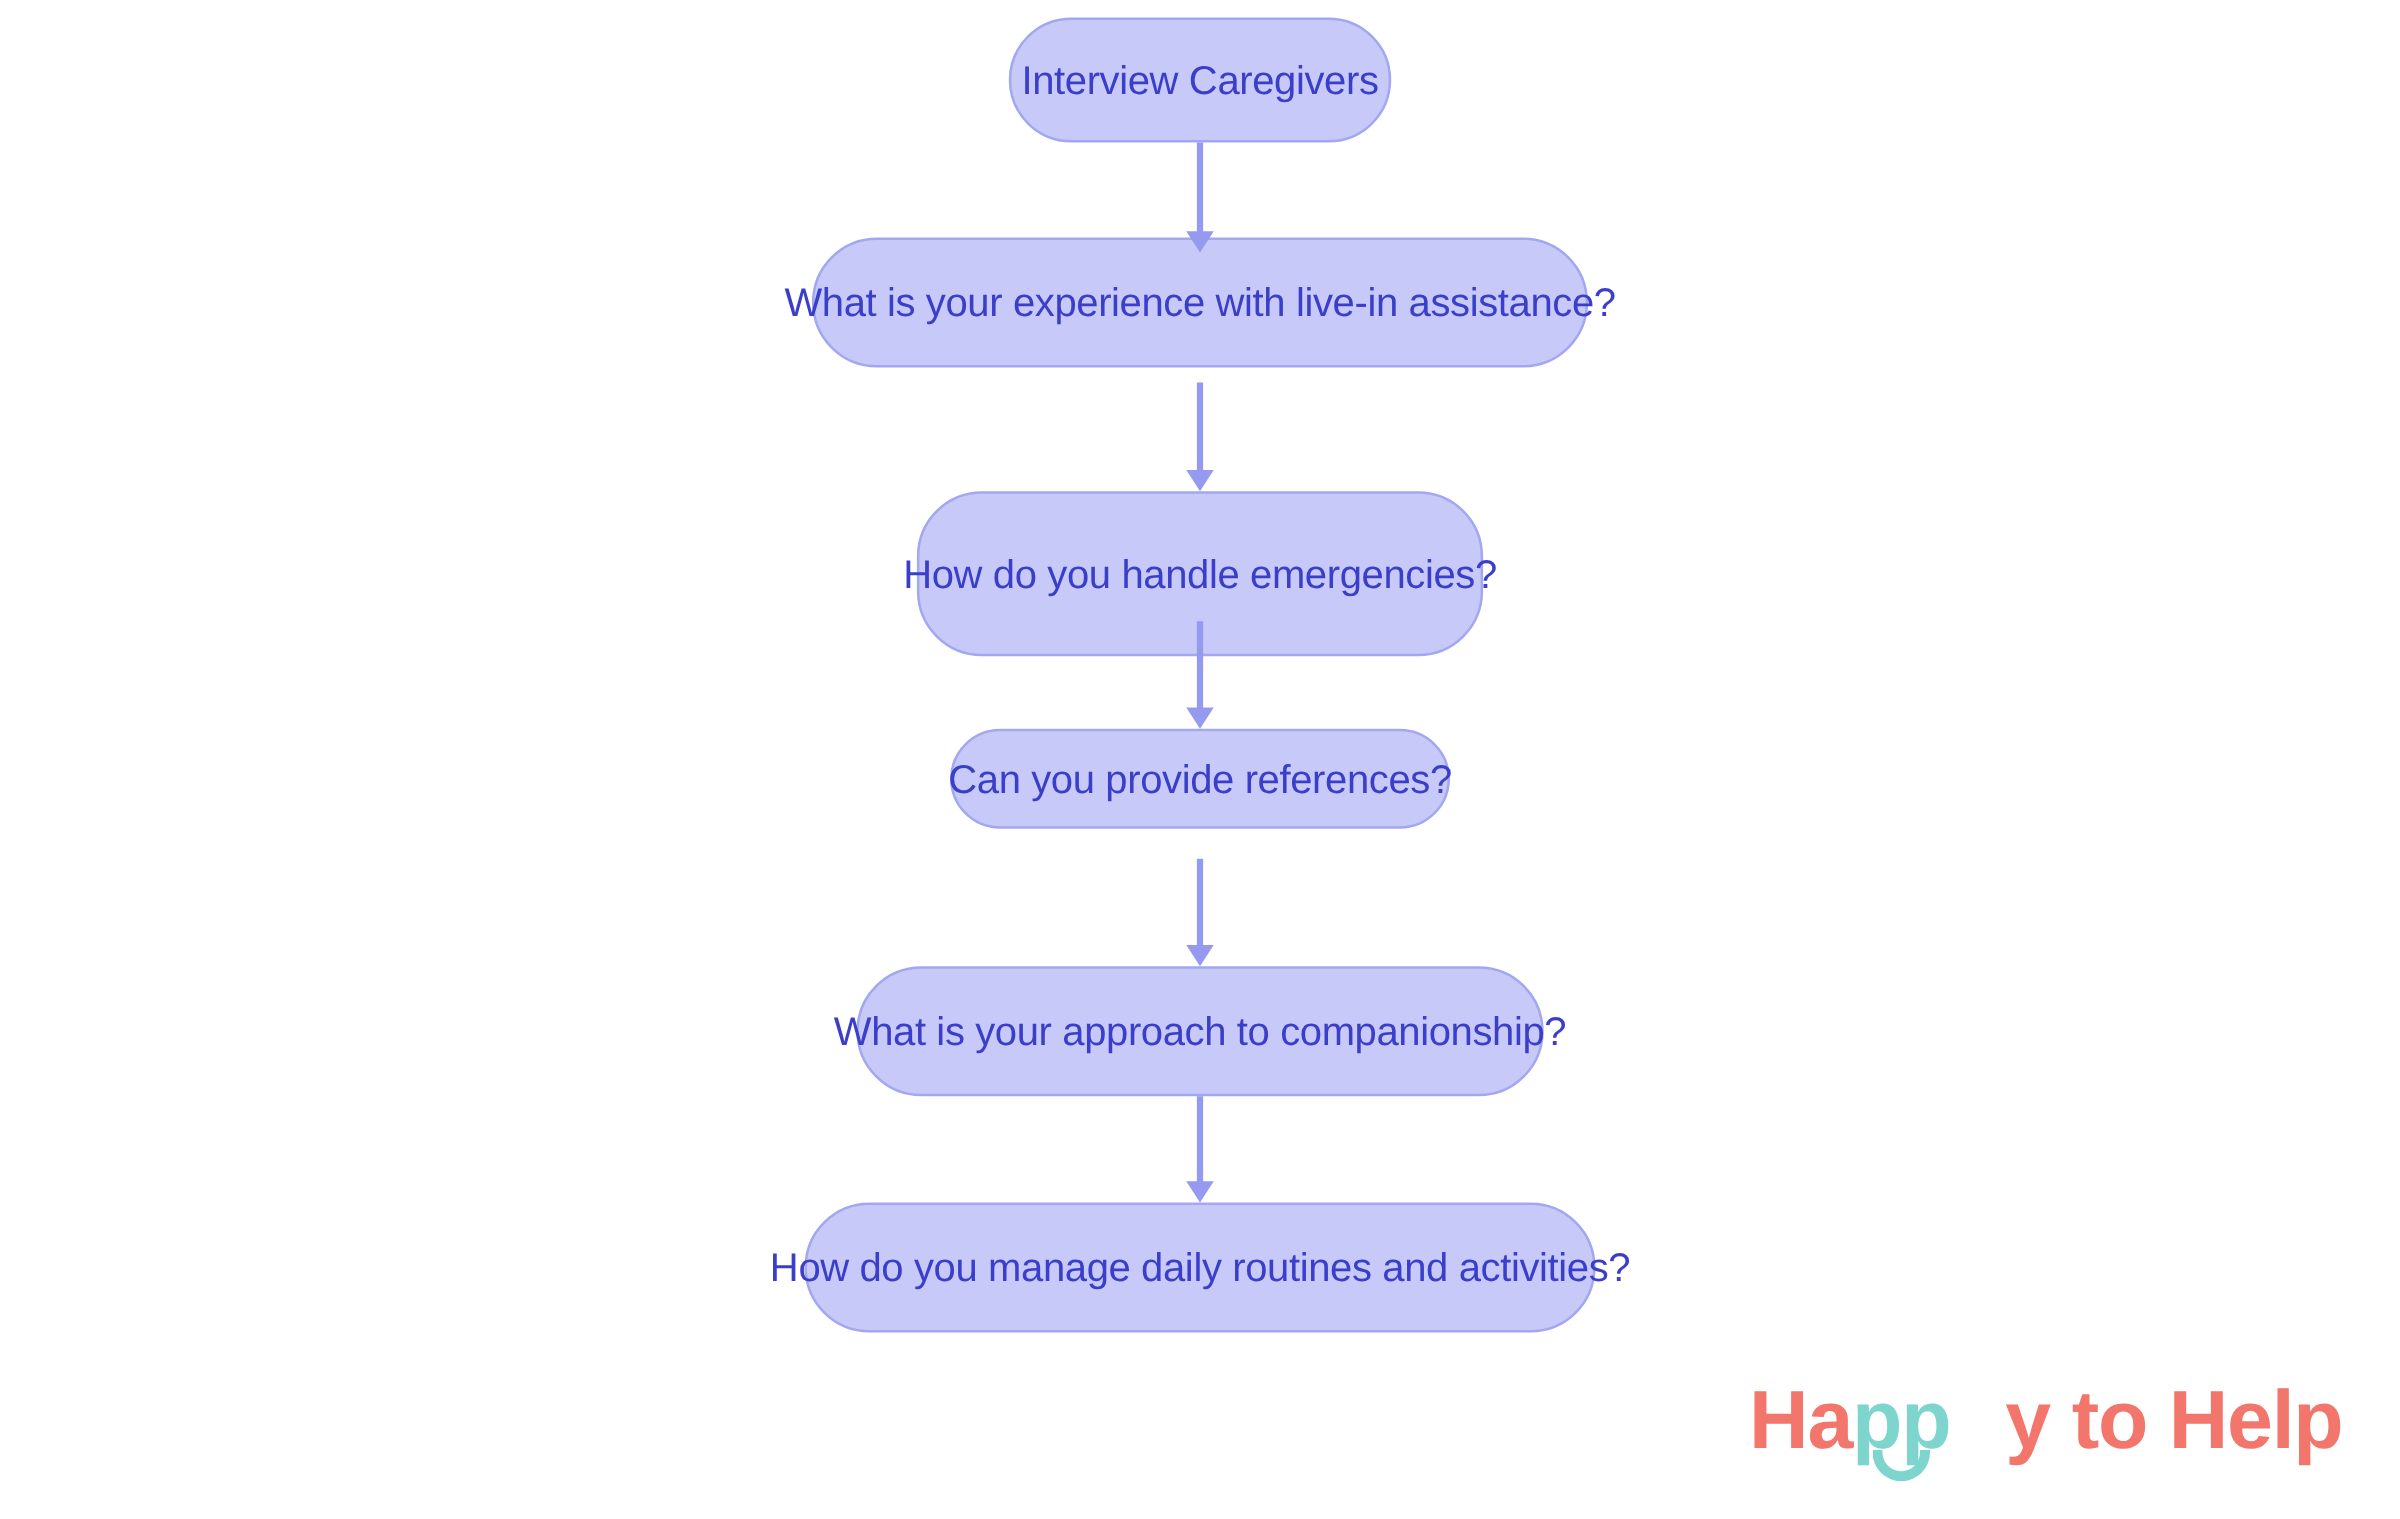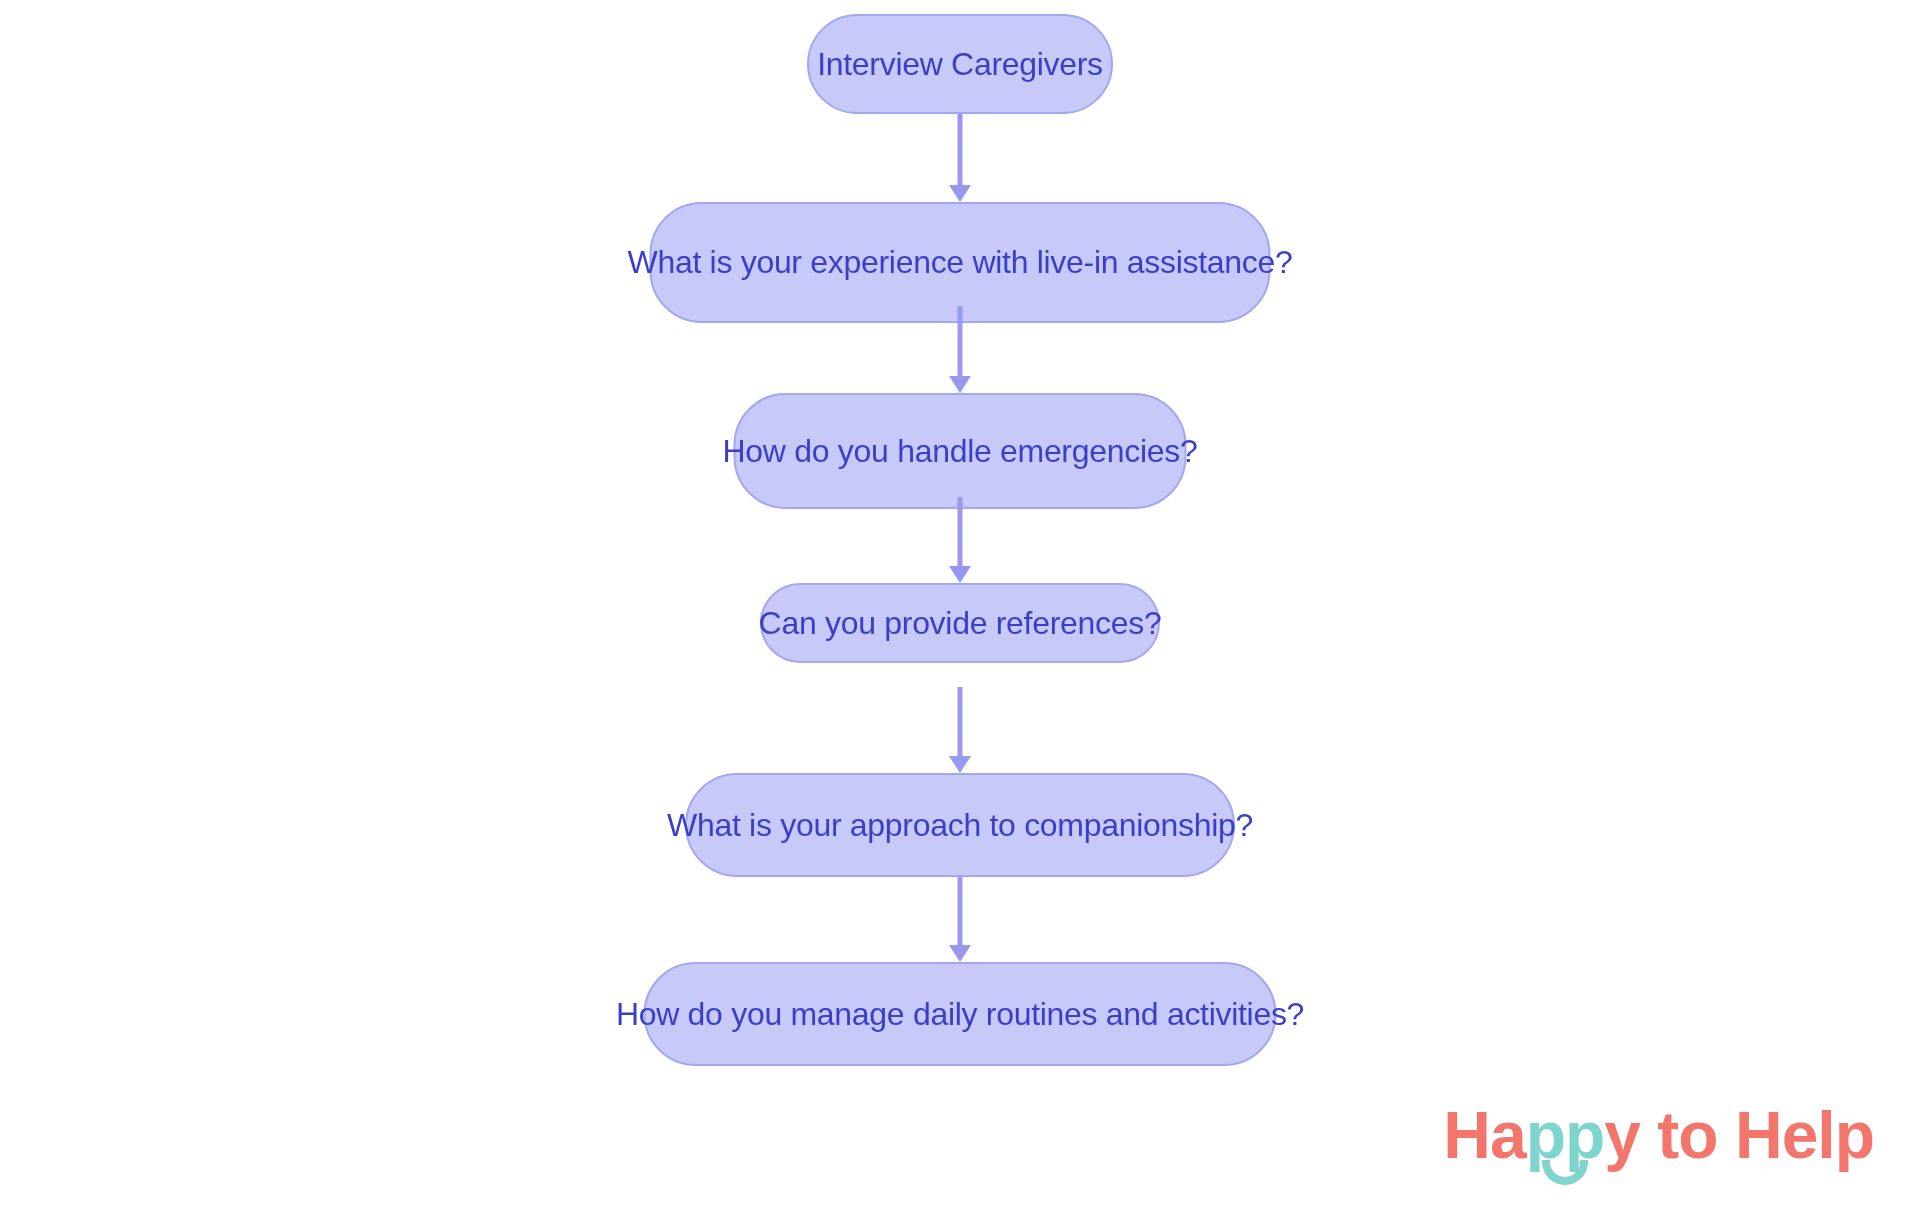--- a/index.html
+++ b/index.html
@@ -69,21 +69,21 @@
     right: 46px;
     text-align: right;
   }
   .logo-main {
     font-size: 66px;
     font-weight: bold;
     letter-spacing: -1px;
     line-height: 1;
     white-space: nowrap;
   }
-  .coral { color: var(--coral, #F2766B); }
+  .coral { color: var(--coral, #F2766B); margin-left: 44px; }
   .teal  { color: var(--teal, #7DD5CE); }
   .pp-wrap {
     position: relative;
     display: inline-block;
   }
   .smile-icon {
     position: absolute;
     left: 50%;
     transform: translateX(-50%);
     top: 58px;
@@ -104,23 +104,23 @@
     white-space: nowrap;
   }
 </style>
 </head>
 <body>
 
 <div class="canvas">
 
   <div class="flow-node" style="top:14px;  width:306px; height:100px;">Interview Caregivers</div>
 
-  <div class="flow-node" style="top:202px; width:621px; height:121px;">What is your experience with live-in assistance?</div>
+  <div class="flow-node" style="top:190px; width:621px; height:104px;">What is your experience with live-in assistance?</div>
 
-  <div class="flow-node" style="top:393px; width:453px; height:116px;">How do you handle emergencies?</div>
+  <div class="flow-node" style="top:393px; width:453px; height:132px;">How do you handle emergencies?</div>
 
   <div class="flow-node" style="top:583px; width:400px; height:80px;">Can you provide references?</div>
 
   <div class="flow-node" style="top:773px; width:550px; height:104px;">What is your approach to companionship?</div>
 
   <div class="flow-node" style="top:962px; width:633px; height:104px;">How do you manage daily routines and activities?</div>
 
   <div class="flow-arrow" style="top:114px; height:88px;">
     <div class="line"></div>
     <div class="head"></div>

